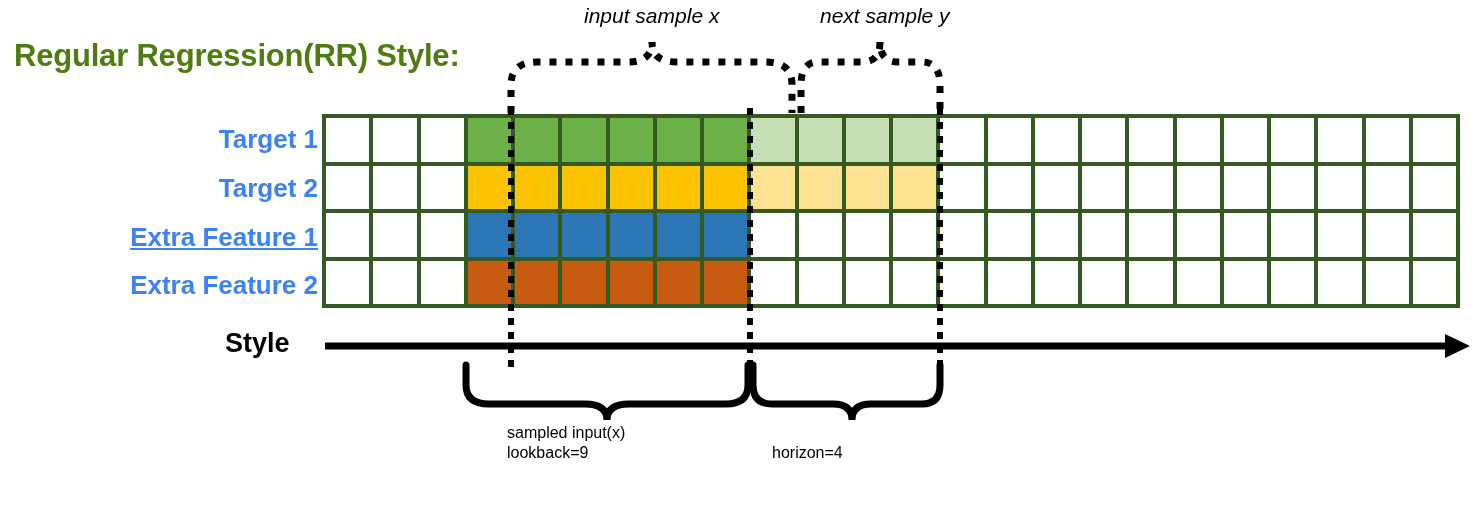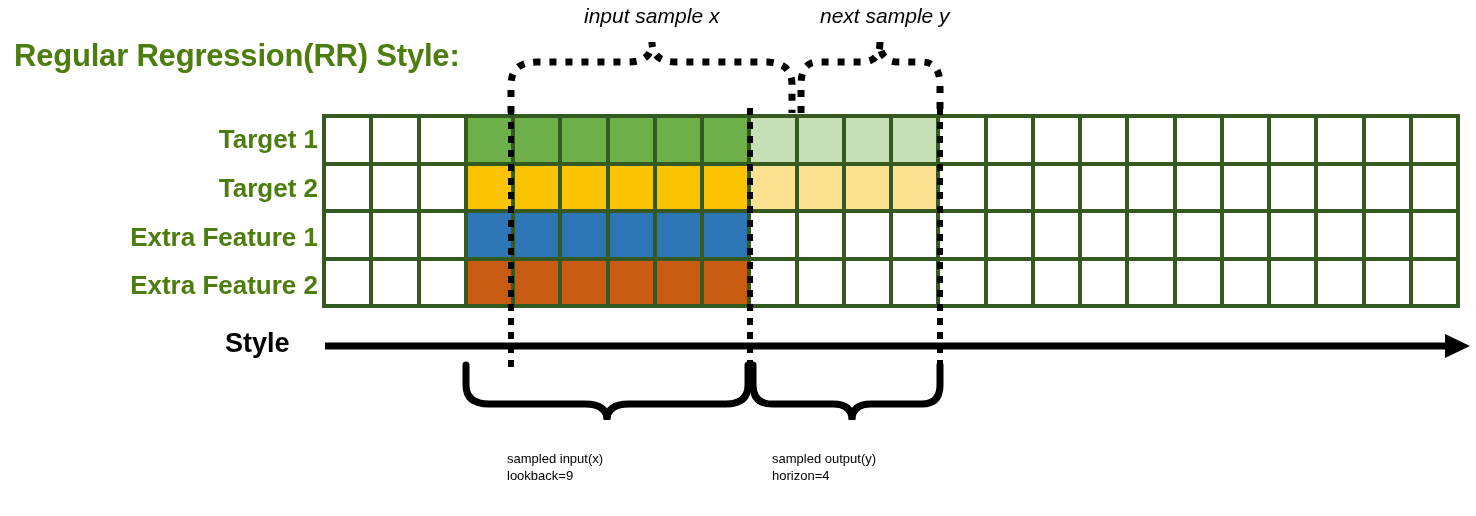--- a/index.html
+++ b/index.html
@@ -38,28 +38,28 @@
   }
   #label-next-x { left: 584px; top: 4px; }
   #label-next-y { left: 820px; top: 4px; }
 
   
   .row-label {
     position: absolute;
     right: 1158px;       
     font-size: 26px;
     font-weight: bold;
-    color: #4d7c0f;
+    color: #3b82f6;
     white-space: nowrap;
     text-align: right;
     line-height: 1;
   }
   #row-label-0 { top: 126px; }
   #row-label-1 { top: 175px; }
-  #row-label-2 { top: 224px; }
+  #row-label-2 { top: 224px; text-decoration: underline; }
   #row-label-3 { top: 272px; }
 
   
   #grid {
     position: absolute;
     left: 322px;
     top: 114px;
     width: 1138px;
     height: 194px;
     background: #345A22;
@@ -78,25 +78,24 @@
     left: 225px;
     top: 328px;
     font-size: 27px;
     font-weight: bold;
     color: #000000;
   }
 
   
   .bottom-text {
     position: absolute;
-    font-size: 13px;
+    font-size: 16px;
     color: #000000;
     line-height: 1.28;
     white-space: pre;
-    margin-top: 28px;
   }
   #bottom-input  { left: 507px; top: 423px; }
   #bottom-output { left: 772px; top: 423px; }
 
   
   #overlay {
     position: absolute;
     left: 0;
     top: 0;
     width: 1476px;
@@ -239,13 +238,13 @@
 
   <path d="M 466 365 L 466 385 Q 466 404 489 404 L 585 404 Q 607 404 607 420
            Q 607 404 629 404 L 726 404 Q 748 404 748 385 L 748 365" stroke="#000000" stroke-width="7" fill="none" stroke-linecap="round"></path>
 
   <path d="M 753 365 L 753 385 Q 753 404 772 404 L 833 404 Q 852 404 852 420
            Q 852 404 871 404 L 922 404 Q 940 404 940 385 L 940 365" stroke="#000000" stroke-width="7" fill="none" stroke-linecap="round"></path>
 </svg>
 
 <div class="bottom-text" id="bottom-input"><span>sampled input(x)</span><br><span>lookback=9</span><br></div>
 
-<div class="bottom-text" id="bottom-output"><span>sampled output(y)</span><br><span>horizon=4</span><br></div>
+<div class="bottom-text" id="bottom-output"><br><span>horizon=4</span><br></div>
 
 </body></html>

